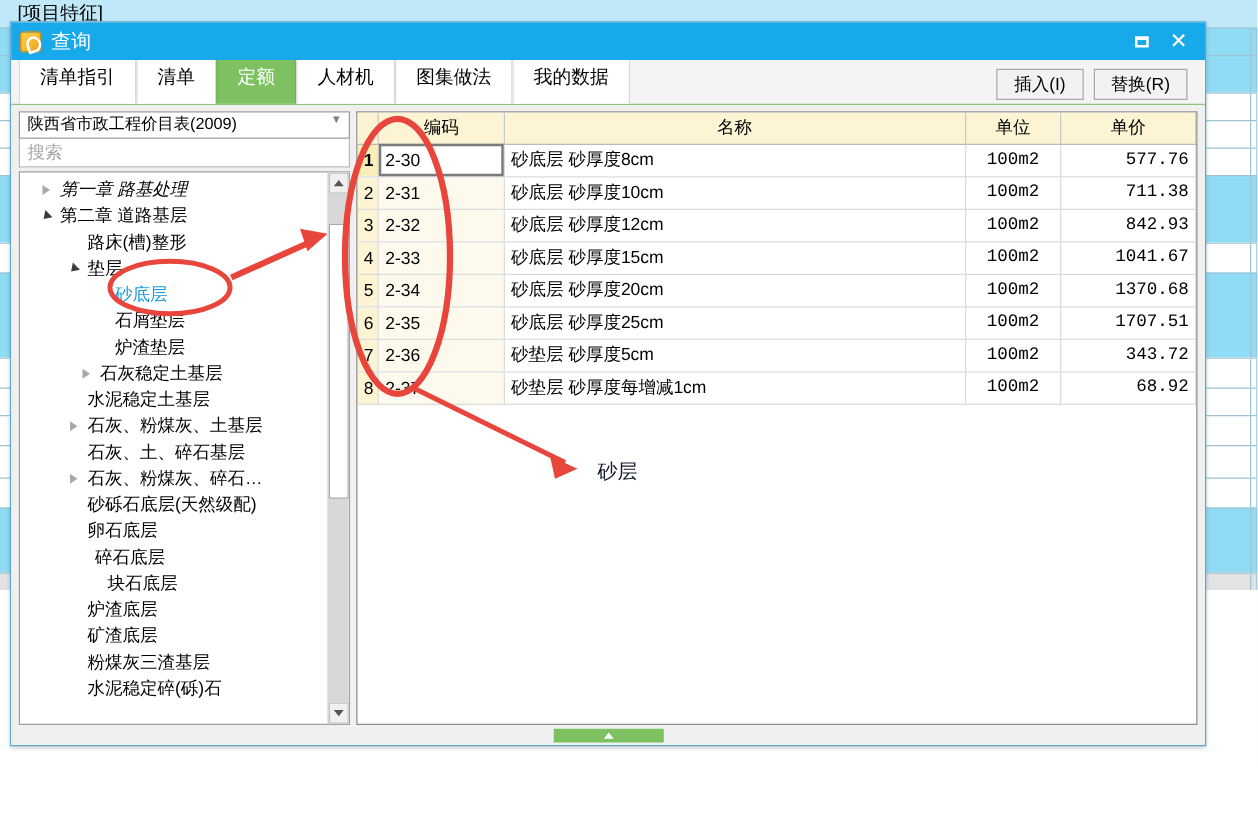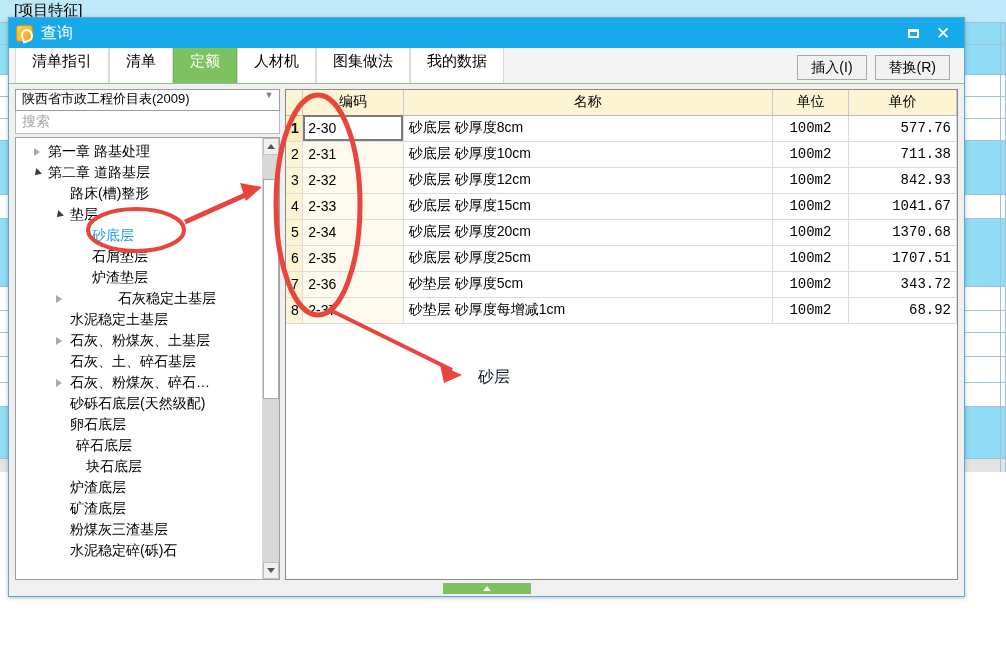--- a/index.html
+++ b/index.html
@@ -531,21 +531,21 @@
         </div>
         <div id="search-box">
           <span>搜索</span>
         </div>
         <div id="tree-wrap">
           <div id="tree">
               <div class="tnode" style="padding-left: 14px;">
                 <span class="tw">
                   <span class="tri-closed"></span>
                 </span>
-                <span class="tlabel" style="margin-left: 4px;">第一章  路基处理</span>
+                <span class="tlabel" style="margin-left: 4px; font-style: italic;">第一章  路基处理</span>
               </div>
               <div class="tnode" style="padding-left: 14px;">
                 <span class="tw">
                   <span class="tri-open"></span>
                 </span>
                 <span class="tlabel" style="margin-left: 4px;">第二章  道路基层</span>
               </div>
               <div class="tnode" style="padding-left: 36px;">
                 <span class="tw"></span>
                 <span class="tlabel" style="margin-left: 4px;">路床(槽)整形</span>
@@ -561,21 +561,21 @@
                 <span class="tlabel" style="margin-left: 4px;">砂底层</span>
               </div>
               <div class="tnode" style="padding-left: 58px;">
                 <span class="tw"></span>
                 <span class="tlabel" style="margin-left: 4px;">石屑垫层</span>
               </div>
               <div class="tnode" style="padding-left: 58px;">
                 <span class="tw"></span>
                 <span class="tlabel" style="margin-left: 4px;">炉渣垫层</span>
               </div>
-              <div class="tnode" style="padding-left: 36px; gap: 48px;">
+              <div class="tnode" style="padding-left: 46px;">
                 <span class="tw">
                   <span class="tri-closed"></span>
                 </span>
                 <span class="tlabel" style="margin-left: 4px;">石灰稳定土基层</span>
               </div>
               <div class="tnode" style="padding-left: 36px;">
                 <span class="tw"></span>
                 <span class="tlabel" style="margin-left: 4px;">水泥稳定土基层</span>
               </div>
               <div class="tnode" style="padding-left: 36px;">

